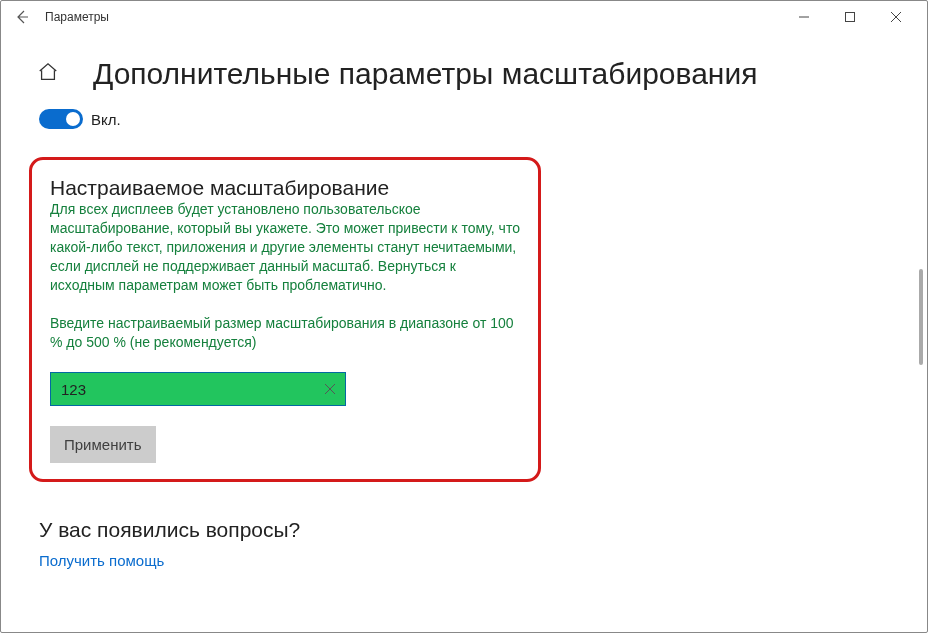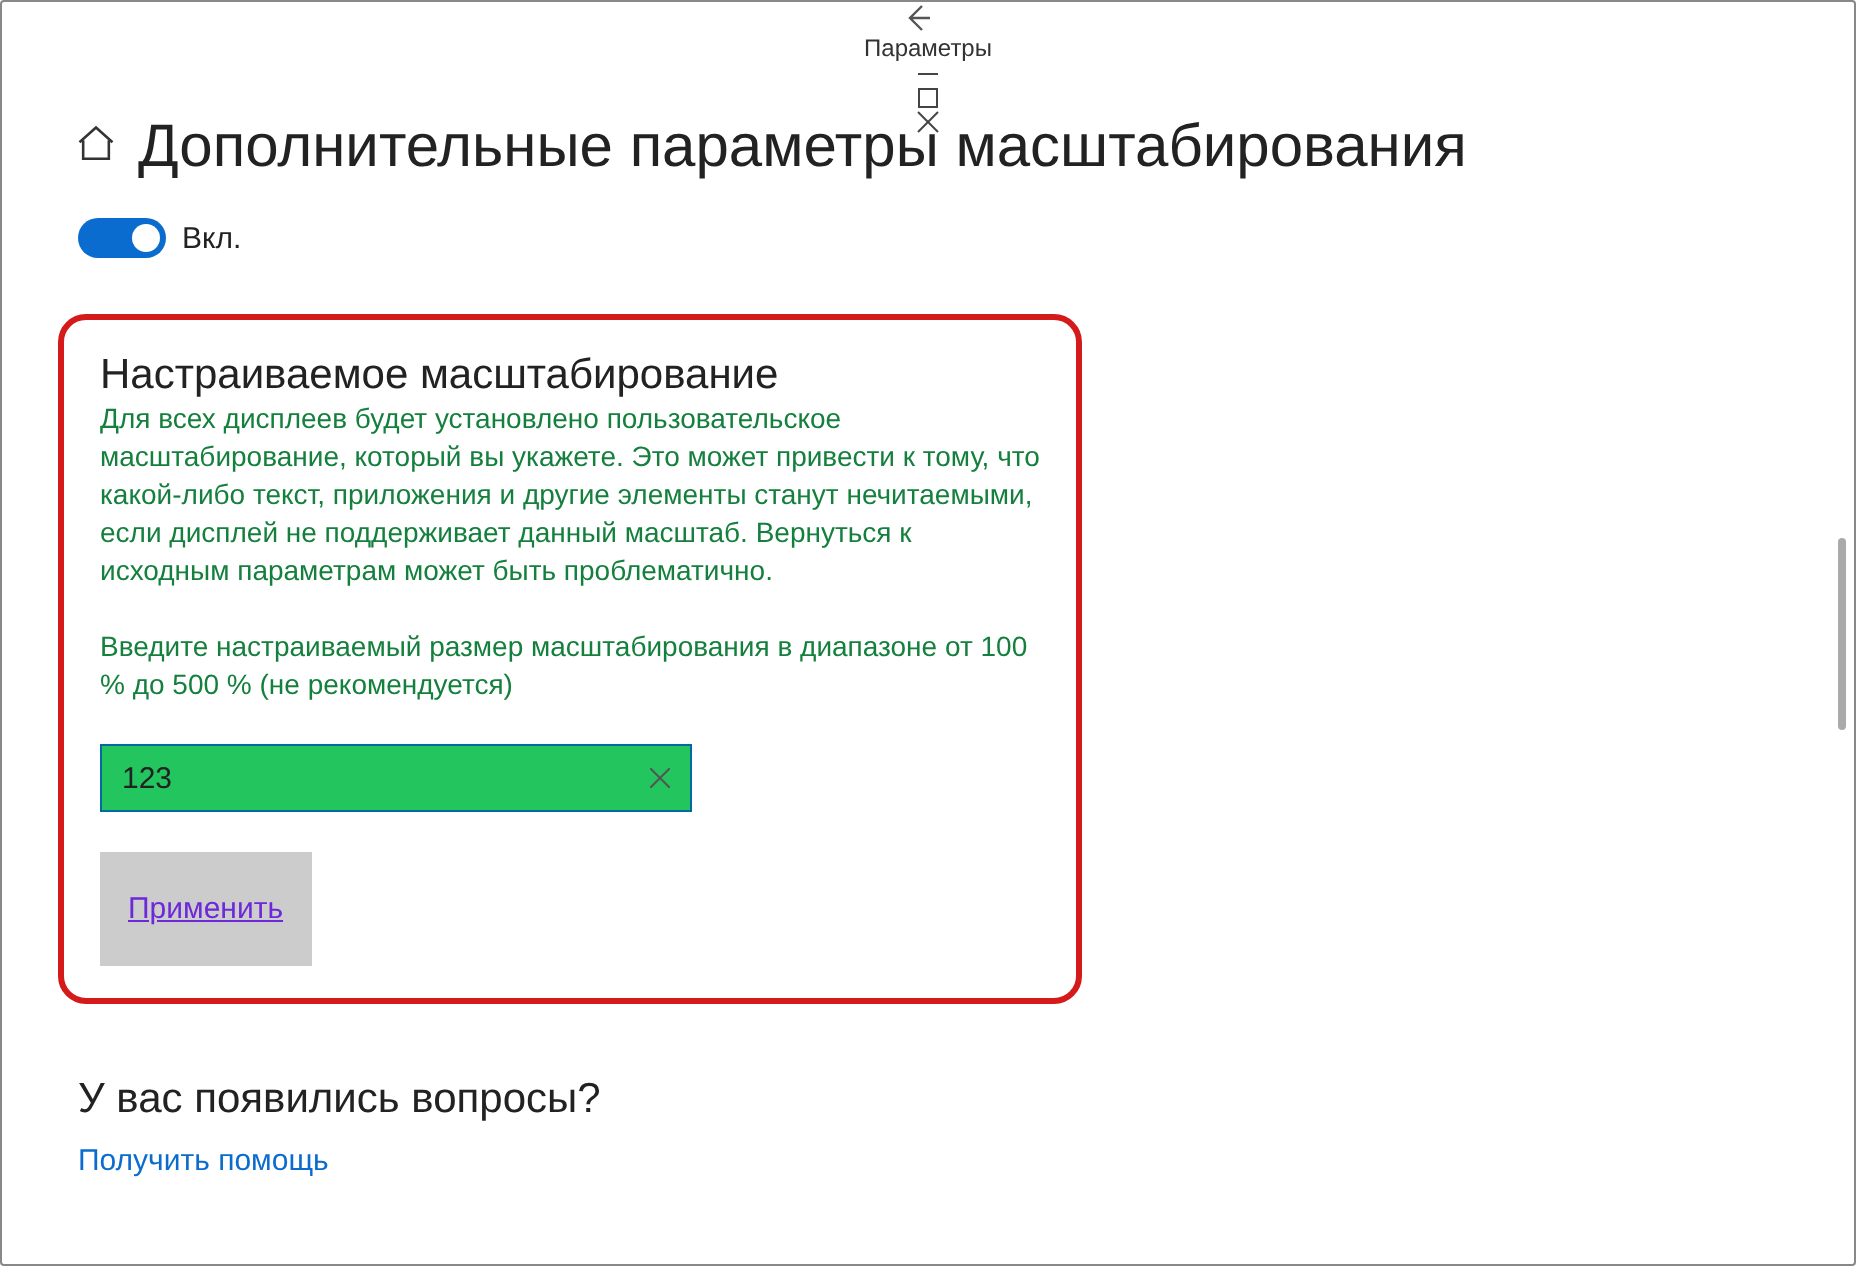--- a/index.html
+++ b/index.html
@@ -13,21 +13,20 @@
       border: 1px solid #888;
       border-radius: 2px;
     }
     .titlebar {
       height: 32px;
       display: flex;
       align-items: center;
       padding: 0 8px;
       font-size: 12px;
       color: #333;
-      flex-direction: column;
     }
     .titlebar .back {
       width: 26px;
       height: 26px;
       display: flex;
       align-items: center;
       justify-content: center;
       margin-right: 10px;
       color: #555;
       font-size: 14px;
@@ -42,21 +41,21 @@
       justify-content: center;
       color: #444;
       font-size: 12px;
     }
     .content {
       padding: 24px 36px 12px 36px;
     }
     .header-row {
       display: flex;
       align-items: center;
-      gap: 10px;
+      gap: 34px;
       margin-bottom: 18px;
     }
     .home-icon { color: #333; }
     .page-title {
       font-size: 30px;
       font-weight: 400;
       color: #222;
       letter-spacing: 0;
     }
     .toggle-row {
@@ -131,25 +130,24 @@
       display: flex;
       align-items: center;
       justify-content: center;
       color: #555;
       font-size: 14px;
     }
     .apply-btn {
       display: inline-block;
       background: #ccc;
       border: none;
-      padding: 20px 14px;
+      padding: 10px 14px;
       font-size: 15px;
-      color: #6d28d9;
+      color: #404040;
       font-family: inherit;
-      text-decoration: underline;
     }
     .questions-heading {
       font-size: 21px;
       font-weight: 400;
       color: #222;
       margin-top: 36px;
       margin-bottom: 10px;
       margin-left: 2px;
     }
     .help-link {

